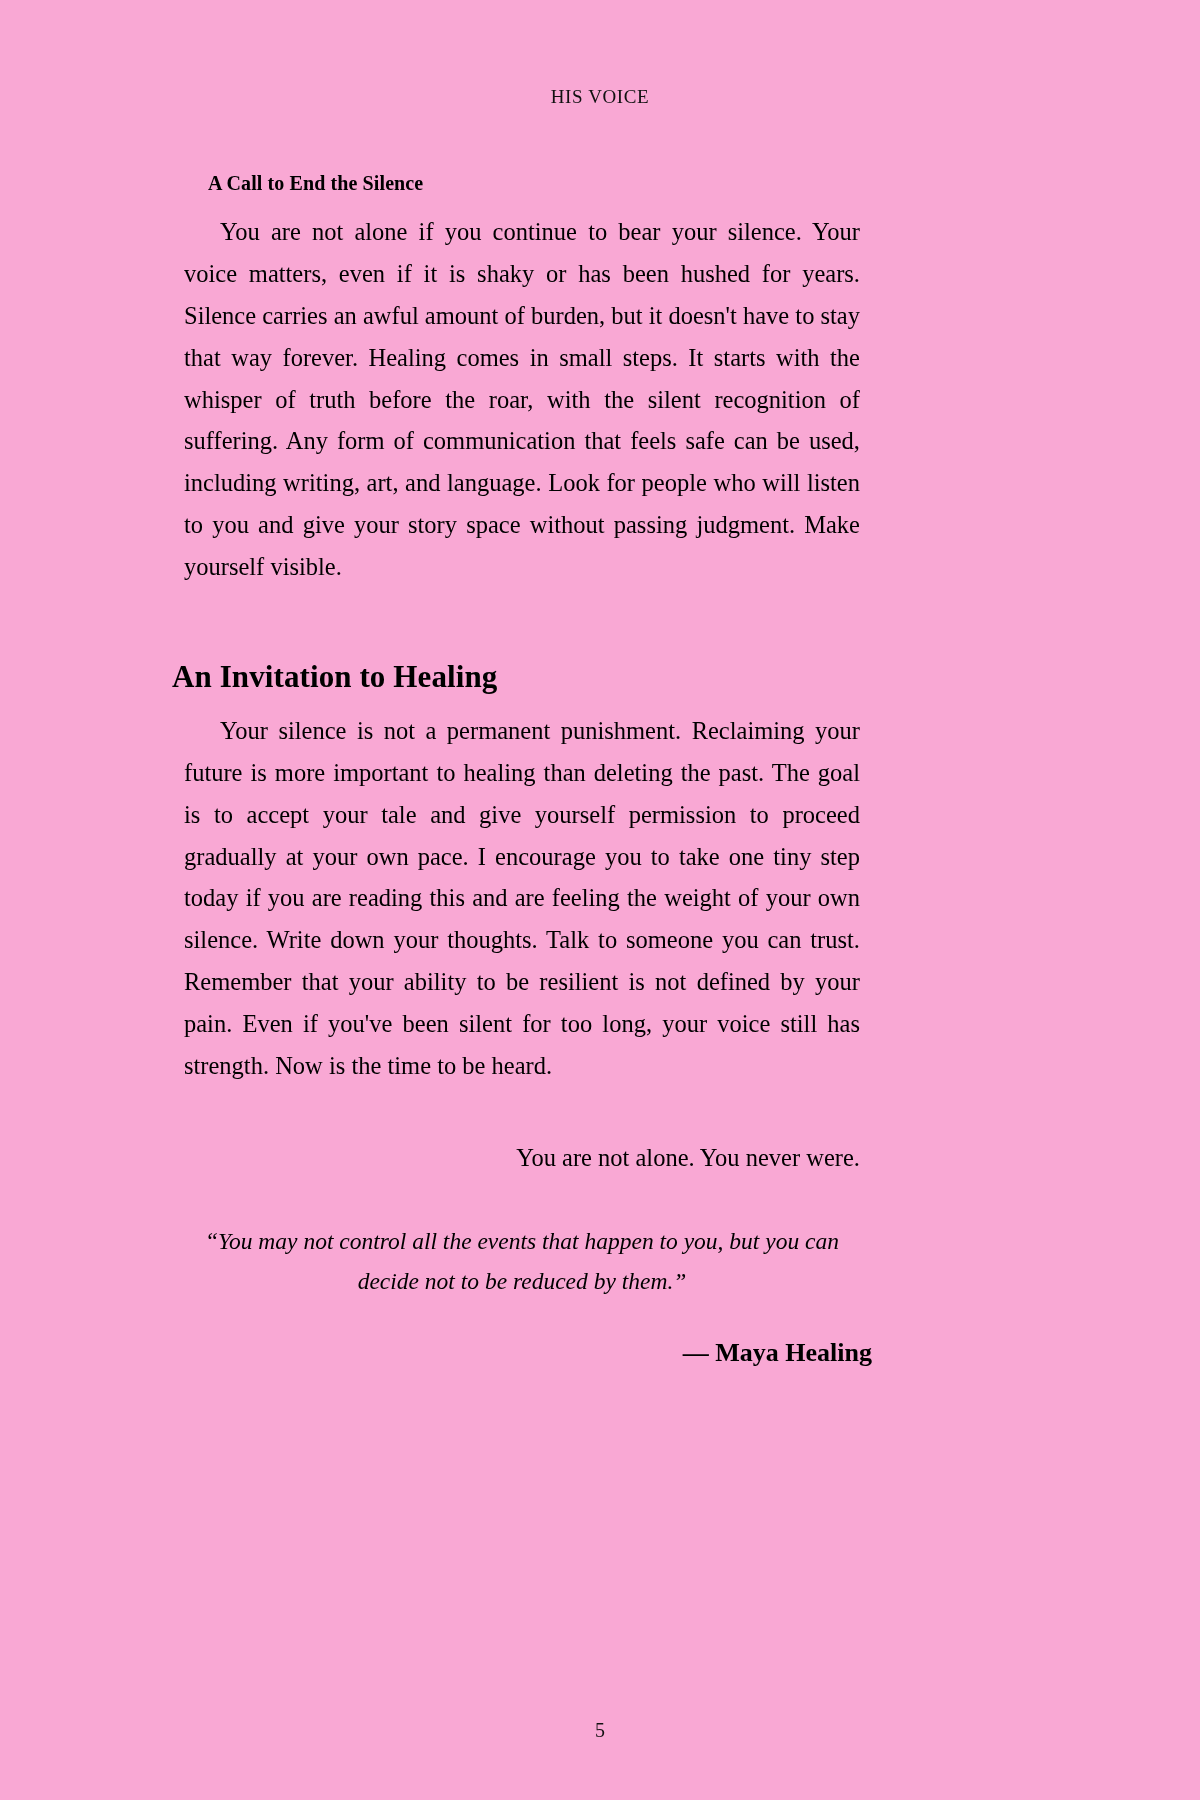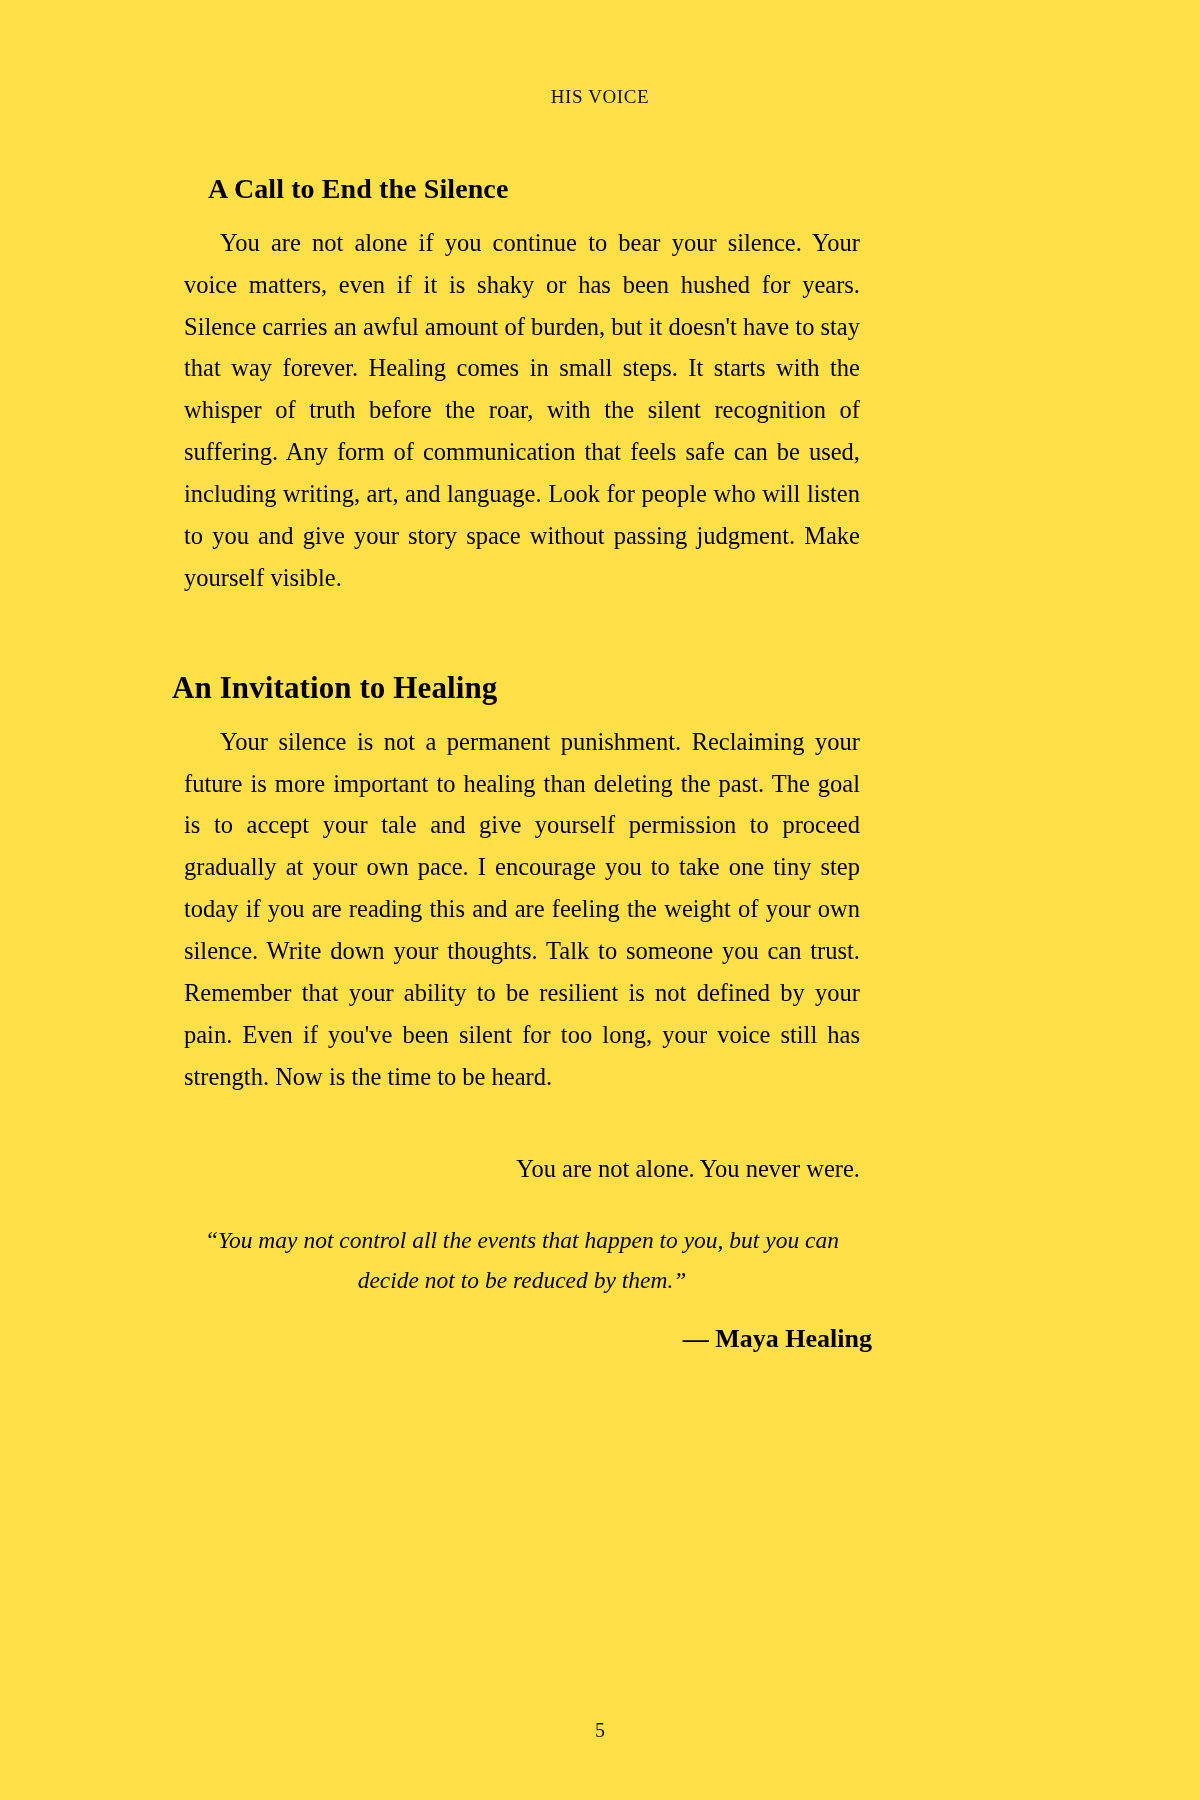--- a/index.html
+++ b/index.html
@@ -13,21 +13,21 @@
     font-family: "Liberation Serif", "DejaVu Serif", serif;
     color: #000000;
     -webkit-font-smoothing: antialiased;
   }
 
   .page {
     position: relative;
     width: 1200px;
     height: 1800px;
     margin: 0 auto;
-    background: #fde047;
+    background: #f9a8d4;
     overflow: hidden;
     box-sizing: border-box;
   }
 
   
   .running-head {
     position: absolute;
     top: 86px;
     left: 0;
     width: 1200px;
@@ -40,21 +40,21 @@
 
   
   .content {
     position: absolute;
     top: 170px;
     left: 172px;
     width: 700px;
   }
 
   h1.section-title {
-    font-size: 28px;
+    font-size: 20px;
     font-weight: bold;
     margin: 0 0 14px 0;
     padding: 0;
     text-indent: 36px;
     line-height: 1.35;
     letter-spacing: 0.1px;
   }
 
   h1.chapter-title {
     font-size: 31px;
@@ -84,21 +84,21 @@
   .spacer-large { height: 56px; }
   .spacer-mid   { height: 26px; }
   .spacer-small { height: 18px; }
 
   
   .quote {
     font-size: 23.5px;
     font-style: italic;
     line-height: 1.72;
     text-align: center;
-    margin: 0 auto;
+    margin: 12px auto;
     width: 700px;
     padding: 0;
   }
 
   .attribution {
     font-size: 26px;
     font-weight: bold;
     text-align: right;
     line-height: 1.6;
     margin: 0;

